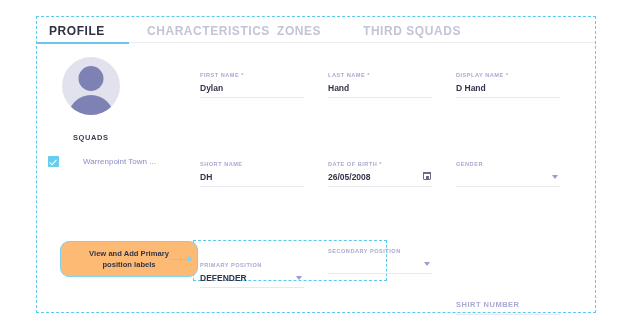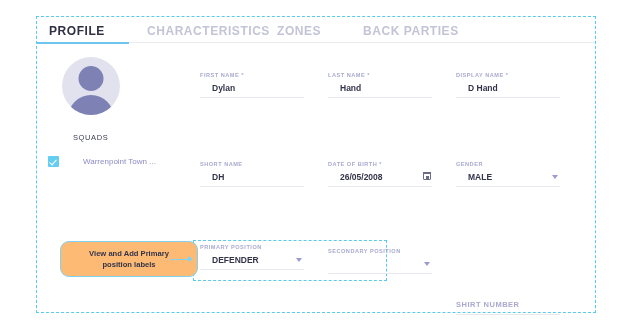--- a/index.html
+++ b/index.html
@@ -88,21 +88,21 @@
     height: 40px;
     border-radius: 23px 23px 0 0;
     background: #7d81b4;
   }
 
   .squads-title {
     position: absolute;
     left: 73px;
     top: 133px;
     font-size: 7.5px;
-    font-weight: normal;
+    font-weight: bold;
     letter-spacing: 0.6px;
     color: #3c3d52;
   }
 
   .squad-row {
     position: absolute;
     left: 48px;
     top: 156px;
     display: flex;
     align-items: center;
@@ -150,21 +150,20 @@
     height: 15px;
     border-bottom: 1px solid #e8e8ee;
     position: relative;
   }
   .field-value {
     font-size: 8.5px;
     font-weight: bold;
     color: #33344a;
     white-space: nowrap;
     line-height: 12px;
-    margin-left: 12px;
   }
   .field-placeholder {
     font-size: 7.5px;
     font-weight: bold;
     letter-spacing: 0.5px;
     color: #a9aad0;
     white-space: nowrap;
     line-height: 12px;
     text-transform: uppercase;
     margin-top: 48px;
@@ -272,21 +271,21 @@
 </style>
 </head>
 <body>
 
 <div class="outer-frame">
 
   <div class="tab-bar">
     <div class="tab active" style="left:12px">PROFILE</div>
     <div class="tab inactive" style="left:110px">CHARACTERISTICS</div>
     <div class="tab inactive" style="left:240px">ZONES</div>
-    <div class="tab inactive" style="left:326px">BACK PARTIES</div>
+    <div class="tab inactive" style="left:326px">THIRD SQUADS</div>
     <div class="tab-underline" style="left:0px;width:92px"></div>
   </div>
 
 </div>
 
 <div class="avatar">
   <div class="avatar-head"></div>
   <div class="avatar-body"></div>
 </div>
 
@@ -328,28 +327,27 @@
   <div class="field-label">DATE OF BIRTH *</div>
   <div class="field-input">
     <div class="field-value">26/05/2008</div>
     <div class="cal-icon"></div>
   </div>
 </div>
 
 <div class="field" style="left:456px;top:161px;width:104px">
   <div class="field-label">GENDER</div>
   <div class="field-input">
-    <div class="field-value">MALE</div>
     <div class="chevron"></div>
   </div>
 </div>
 
 <div class="highlight-box"></div>
 
-<div class="field" style="left:200px;top:244px;width:104px">
+<div class="field" style="left:200px;top:262px;width:104px">
   <div class="field-label">PRIMARY POSITION</div>
   <div class="field-input">
     <div class="field-value">DEFENDER</div>
     <div class="chevron"></div>
   </div>
 </div>
 
 <div class="field" style="left:328px;top:248px;width:104px">
   <div class="field-label">SECONDARY POSITION</div>
   <div class="field-input">

